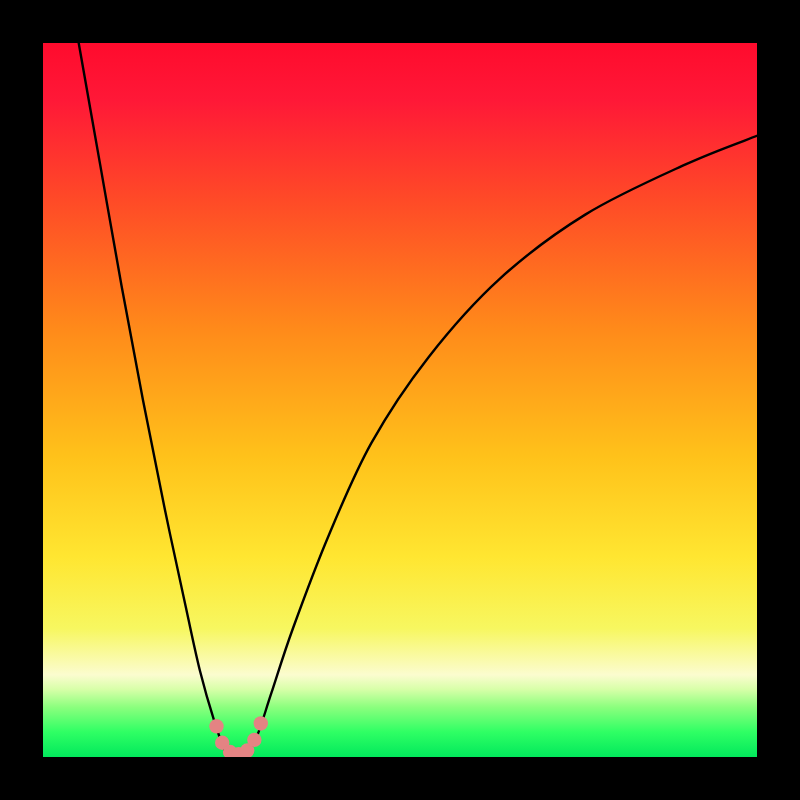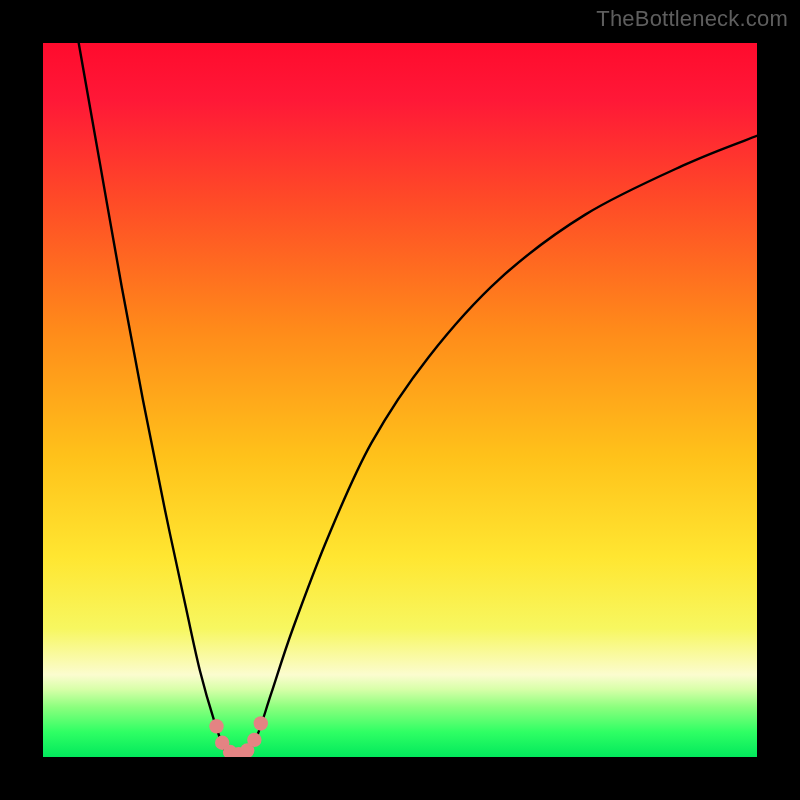--- a/index.html
+++ b/index.html
@@ -75,14 +75,13 @@
           <circle cx="173.502" cy="683.298" r="7.2" fill="#e48383" stroke="#d56f6f" stroke-width="0"></circle>
           <circle cx="179.214" cy="699.72" r="7.2" fill="#e48383" stroke="#d56f6f" stroke-width="0"></circle>
           <circle cx="187.068" cy="709.002" r="7.2" fill="#e48383" stroke="#d56f6f" stroke-width="0"></circle>
           <circle cx="195.63599999999997" cy="711.144" r="7.2" fill="#e48383" stroke="#d56f6f" stroke-width="0"></circle>
           <circle cx="204.20400000000004" cy="707.574" r="7.2" fill="#e48383" stroke="#d56f6f" stroke-width="0"></circle>
           <circle cx="211.34400000000002" cy="696.864" r="7.2" fill="#e48383" stroke="#d56f6f" stroke-width="0"></circle>
           <circle cx="217.76999999999998" cy="680.442" r="7.2" fill="#e48383" stroke="#d56f6f" stroke-width="0"></circle>
         </g>
     </svg>
   </div>
-  <div class="watermark">TheBottleneck.com</div>
 </div>
 
 </body></html>

